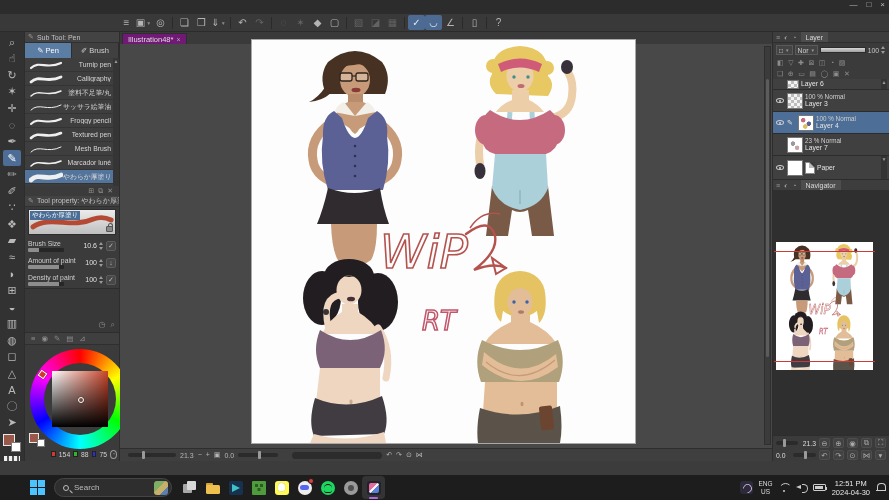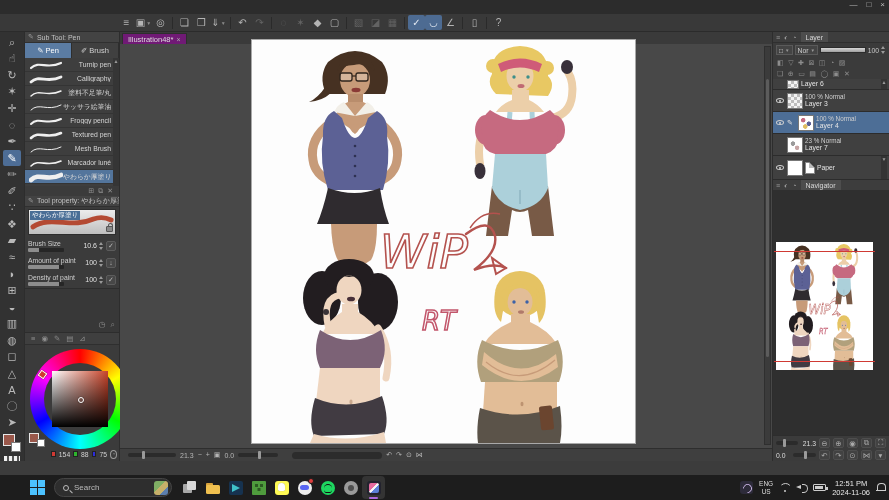--- a/index.html
+++ b/index.html
@@ -835,19 +835,19 @@
     <div class="tray">
       <span class="obsic"></span>
       <span class="lang">
         <span>ENG</span><br><span>US</span>
       </span>
       <span class="wifi"></span>
       <span class="vol"></span>
       <span class="bat"></span>
       <span class="clock">
         <span>12:51 PM</span><br>
-        <span>2024-11-06</span>
+        <span>2024-04-30</span>
       </span>
       <span class="bell"></span>
     </div>
   </div>
 
 </div>
 
 </body></html>

